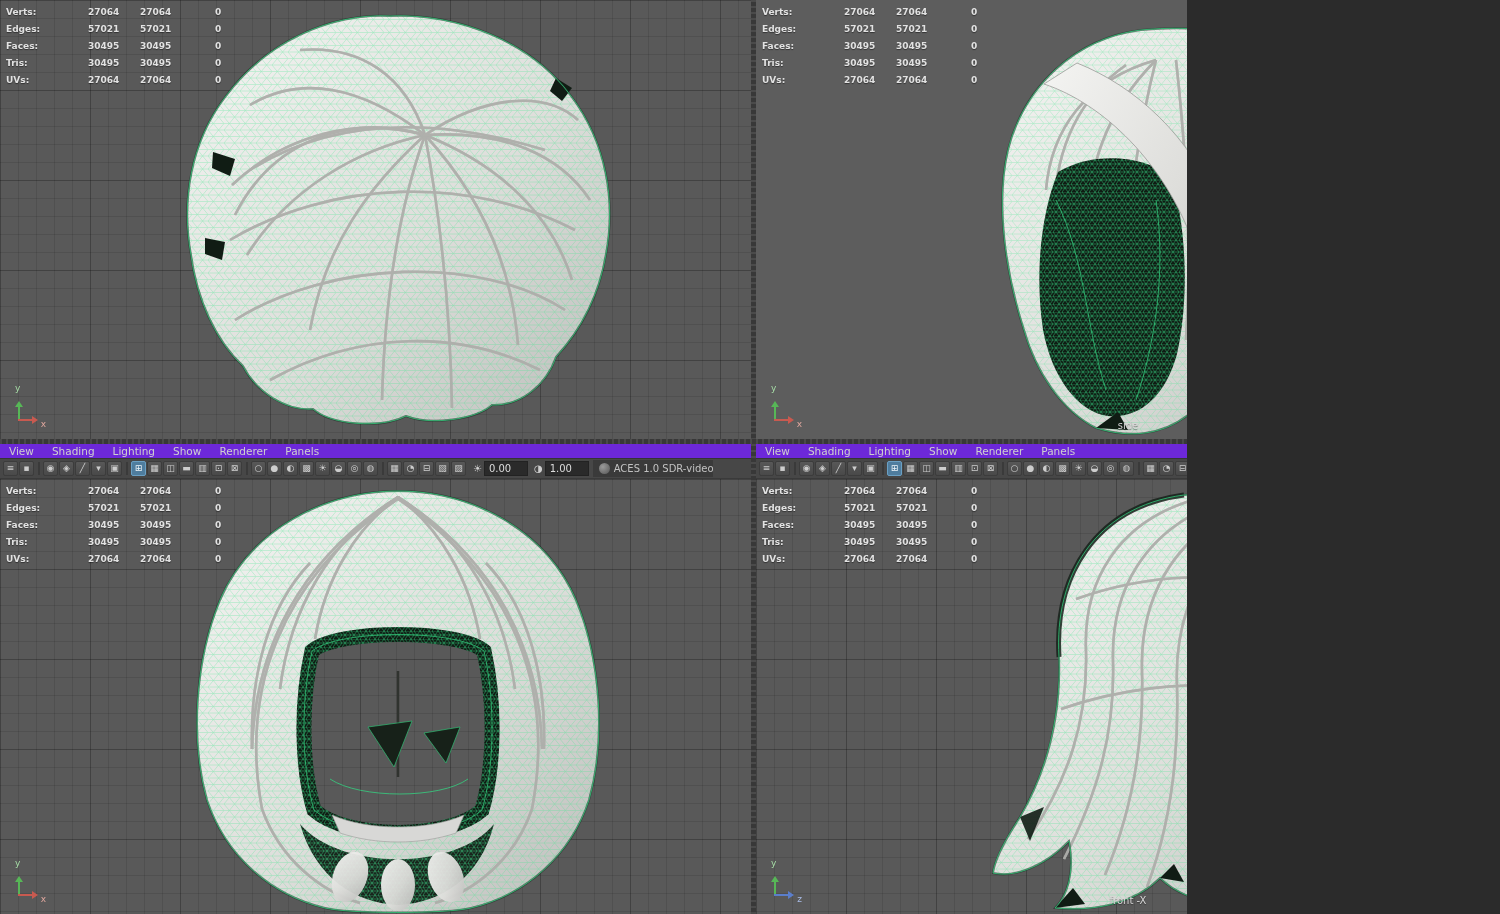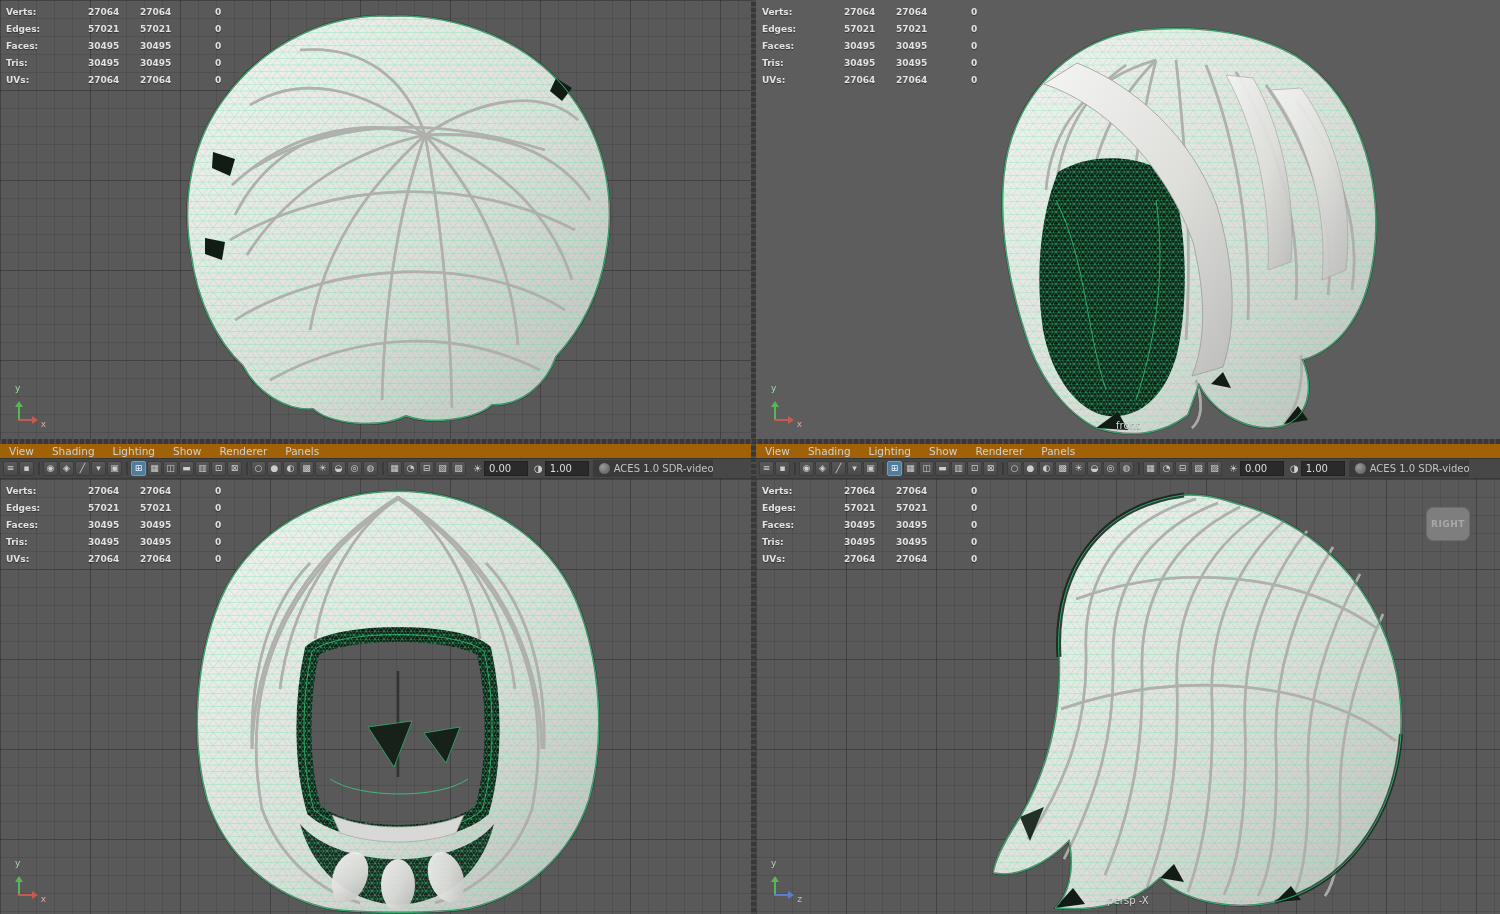--- a/index.html
+++ b/index.html
@@ -1,20 +1,20 @@
 <!DOCTYPE html>
 <html><head>
 <meta charset="utf-8">
 <style>
   html,body{margin:0;padding:0;background:#2b2b2b;}
   *{box-sizing:border-box;}
   body{font-family:"DejaVu Sans","Liberation Sans",sans-serif;}
 
   .root{
-    width:1500px;height:914px;overflow:hidden;position:relative;
+    width:1187px;height:914px;overflow:hidden;position:relative;
     display:grid;
     grid-template-columns:751px 5px 744px;
     grid-template-rows:439px 5px 470px;
     background:#393939;
   }
   .vsep{background:#383838;background-image:repeating-linear-gradient(180deg,#4a4a4a 0 2px,transparent 2px 6px);}
   .hsep{grid-column:1 / span 3;background:#383838;background-image:repeating-linear-gradient(90deg,#4a4a4a 0 2px,transparent 2px 6px);}
 
   
   .viewport{position:relative;overflow:hidden;width:100%;height:100%;}
@@ -46,21 +46,21 @@
   .gz-right::before{content:"";position:absolute;right:-6px;top:-3px;border:4px solid transparent;border-left:6px solid #c85a50;}
   .gz-right.blue,{background:#5b7ecb;}
   .gz-right.blue{background:#5b7ecb;}
   .gz-right.blue::before{border-left-color:#5b7ecb;}
   .gz-up-label{position:absolute;left:5px;top:-6px;font-size:9px;color:#a6dca6;}
   .gz-right-label{position:absolute;right:-2px;bottom:-6px;font-size:9px;color:#e0a79e;}
   .gz-right-label.blue{color:#a9bce8;}
 
   
   .pane{display:flex;flex-direction:column;overflow:hidden;}
-  .menubar{height:15px;background:#a16207;display:flex;align-items:center;flex:0 0 15px;
+  .menubar{height:15px;background:#6d28d9;display:flex;align-items:center;flex:0 0 15px;
     border-bottom:1px solid #353535;}
   .menu-item{font-size:10.5px;color:#cfcfcf;padding:0 9px;cursor:default;white-space:nowrap;}
   .toolbar{height:20px;background:#474747;display:flex;align-items:center;flex:0 0 20px;
     padding:0 3px;overflow:hidden;white-space:nowrap;border-bottom:1px solid #3a3a3a;}
   .tb-icon{display:inline-flex;align-items:center;justify-content:center;width:15px;height:15px;
     font-size:9px;line-height:15px;color:#cdcdcd;background:linear-gradient(#585858,#494949);
     border:1px solid #3c3c3c;border-radius:2px;margin-right:1px;flex:0 0 auto;}
   .tb-icon[data-active="true"]{background:#4f7d9e;border-color:#6aa0c4;color:#eef4f8;}
   [data-name="toolbar-separator"]{width:2px;height:13px;background:#3a3a3a;border:none;margin:0 3px;border-radius:0;flex:0 0 2px;}
   .tb-mini{font-size:10px;color:#cfcfcf;margin:0 2px 0 6px;flex:0 0 auto;}
@@ -247,21 +247,21 @@
           <span data-name="hud-selected">27064</span>
           <span data-name="hud-extra">0</span>
         </div>
       </div>
     <div class="gizmo" data-name="axis-gizmo">
       <span class="gz-up" data-name="y-axis-arrow"></span>
       <span class="gz-right" data-name="x-axis-arrow"></span>
       <span class="gz-up-label" data-name="axis-up-label">y</span>
       <span class="gz-right-label" data-name="axis-right-label">x</span>
     </div>
-    <div class="vp-label" data-name="viewport-label">front</div>
+    <div class="vp-label" data-name="viewport-label">side</div>
   </div>
 
   <div class="hsep" data-name="viewport-horizontal-divider"></div>
 
   <div class="pane" data-name="pane-front">
     <div class="menubar" data-name="panel-menubar">
 
         <span class="menu-item" data-name="menu-item">View</span>
 
         <span class="menu-item" data-name="menu-item">Shading</span>
@@ -582,17 +582,17 @@
             <span data-name="hud-extra">0</span>
           </div>
         </div>
       <div class="right-badge" data-name="image-plane-right-label">RIGHT</div>
       <div class="gizmo" data-name="axis-gizmo">
         <span class="gz-up" data-name="y-axis-arrow"></span>
         <span class="gz-right blue" data-name="z-axis-arrow"></span>
         <span class="gz-up-label" data-name="axis-up-label">y</span>
         <span class="gz-right-label blue" data-name="axis-right-label">z</span>
       </div>
-      <div class="vp-label" data-name="viewport-label">persp -X</div>
+      <div class="vp-label" data-name="viewport-label">front -X</div>
     </div>
   </div>
 
 </div>
 
 </body></html>

